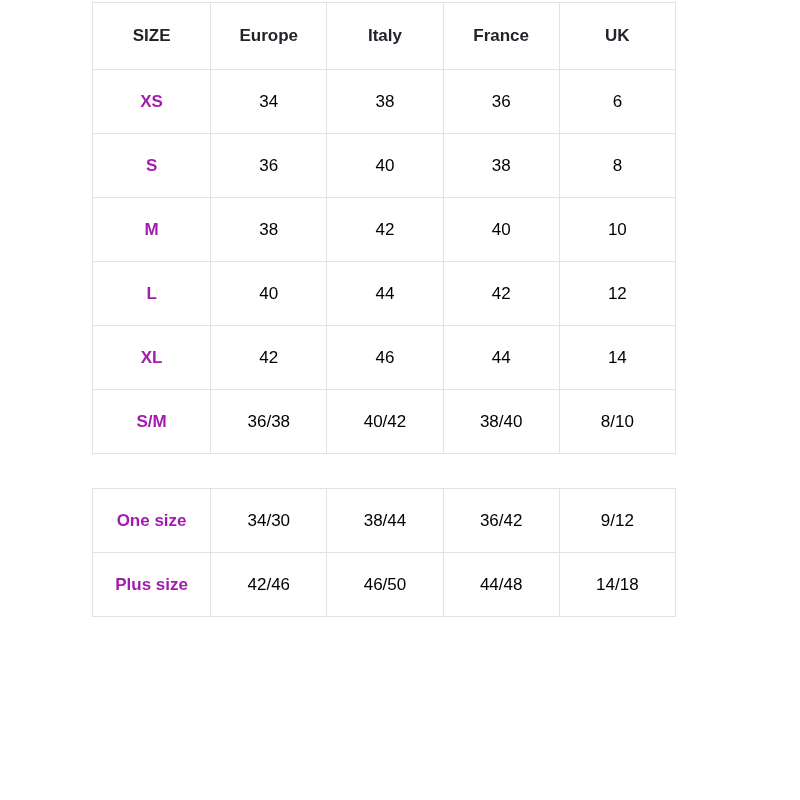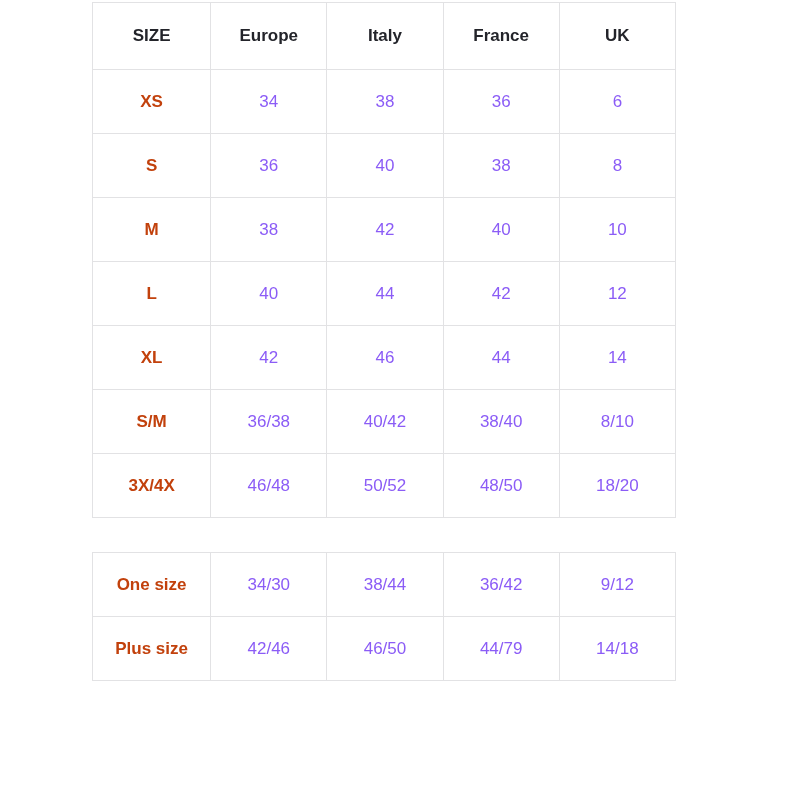--- a/index.html
+++ b/index.html
@@ -26,39 +26,39 @@
     width: 584px;
     margin: 0;
   }
   table.size-table td,
   table.size-table th {
     border: 1px solid #e2e2e4;
     text-align: center;
     vertical-align: middle;
     font-size: 17px;
     font-weight: 400;
-    color: #8b5cf6;
+    color: #000000;
     padding: 0;
     height: 63px;
   }
   table.size-table col.c0 { width: 118px; }
   table.size-table col.c1 { width: 116px; }
   table.size-table col.c2 { width: 116px; }
   table.size-table col.c3 { width: 116px; }
   table.size-table col.c4 { width: 116px; }
 
   table.size-table thead th {
     font-weight: 700;
     font-size: 17px;
     color: #23242a;
     height: 66px;
   }
   table.size-table tbody td.rowhead {
     font-weight: 700;
-    color: #c2410c;
+    color: #a21caf;
   }
   .spacer {
     height: 34px;
     width: 100%;
   }
   .table-wrap-top { margin-top: 2px; }
 </style>
 </head>
 <body>
 
@@ -118,27 +118,20 @@
           <td>44</td>
           <td>14</td>
         </tr>
         <tr>
           <td class="rowhead">S/M</td>
           <td>36/38</td>
           <td>40/42</td>
           <td>38/40</td>
           <td>8/10</td>
         </tr>
-        <tr>
-          <td class="rowhead">3X/4X</td>
-          <td>46/48</td>
-          <td>50/52</td>
-          <td>48/50</td>
-          <td>18/20</td>
-        </tr>
       </tbody>
     </table>
   </div>
 
   <div class="spacer"></div>
 
   <div>
     <table class="size-table">
       <colgroup>
         <col class="c0">
@@ -152,20 +145,20 @@
           <td class="rowhead">One size</td>
           <td>34/30</td>
           <td>38/44</td>
           <td>36/42</td>
           <td>9/12</td>
         </tr>
         <tr>
           <td class="rowhead">Plus size</td>
           <td>42/46</td>
           <td>46/50</td>
-          <td>44/79</td>
+          <td>44/48</td>
           <td>14/18</td>
         </tr>
       </tbody>
     </table>
   </div>
 
 </div>
 
 </body></html>

